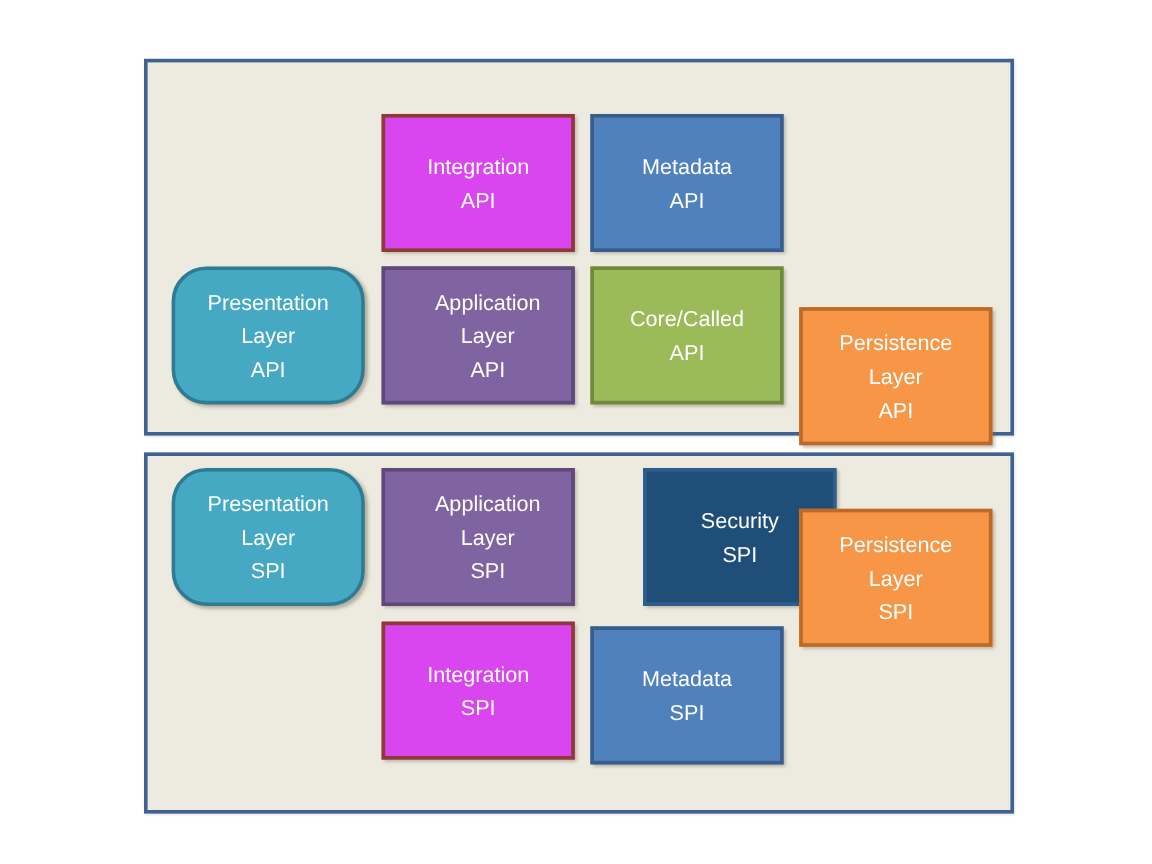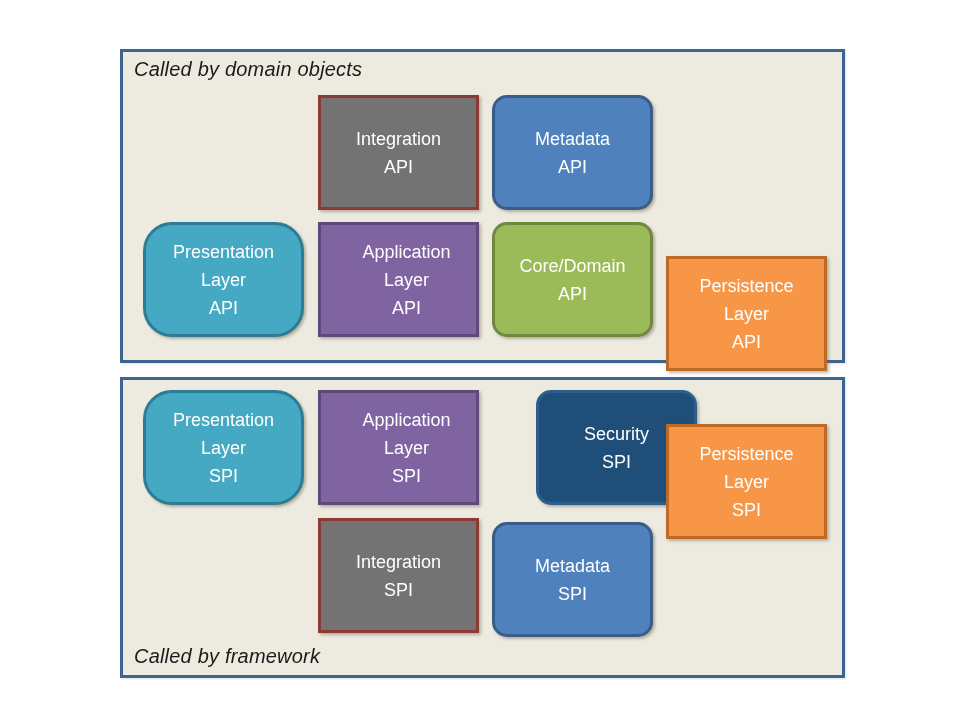--- a/index.html
+++ b/index.html
@@ -48,60 +48,59 @@
     text-align: center;
     white-space: pre-line;
     display: flex;
     align-items: center;
     justify-content: center;
     box-shadow: 2px 2px 3px rgba(110, 100, 80, 0.45);
   }
   
   .c1 { left: 20px; border-radius: 29px;  }
   .c2 { left: 195px; }
-  .c3 { left: 369px; border-radius: 15px; }
+  .c3 { left: 369px; }
   .c4 { left: 543px; margin-top: 34px; }
   
   .api-r1 { top: 43px;  }
   .api-r2 { top: 170px; }
   .spi-r1 { top: 10px;  }
   .spi-r2 { top: 138px; }
   .spi-r2b { top: 142px; }
   
-  .red    { background: #737373; border-color: #8E3A34; }
+  .red    { background: #d946ef; border-color: #8E3A34; }
   .blue   { background: #4F81BD; border-color: #385D8A; }
   .teal   { background: #45A9C3; border-color: #2E7C94; }
   .purple { background: #8064A2; border-color: #5F497A; padding-left: 16px; }
   .green  { background: #9BBB59; border-color: #71893F; }
   .orange { background: #F79646; border-color: #BC6A25; }
   .navy   { background: #1F4E79; border-color: #2D5E8D; margin-left: 44px; }
 </style>
 </head>
 <body>
 
 <div class="canvas">
 
   <div class="group group--api">
-    <div class="group-label group-label--top">Called by domain objects</div>
 
     <div class="box red c2 api-r1">Integration
 API</div>
 
     <div class="box blue c3 api-r1">Metadata
 API</div>
 
     <div class="box teal c1 api-r2">Presentation
 Layer
 API</div>
 
     <div class="box purple c2 api-r2">Application
 Layer
 API</div>
 
-    <div class="box green c3 api-r2">Core/Domain
+    <div class="box green c3 api-r2">Core/Called
 API</div>
 
     <div class="box orange c4 api-r2">Persistence
 Layer
 API</div>
   </div>
 
   <div class="group group--spi">
 
     <div class="box teal c1 spi-r1">Presentation
@@ -118,16 +117,15 @@
     <div class="box orange c4 spi-r1">Persistence
 Layer
 SPI</div>
 
     <div class="box red c2 spi-r2">Integration
 SPI</div>
 
     <div class="box blue c3 spi-r2b">Metadata
 SPI</div>
 
-    <div class="group-label group-label--bottom">Called by framework</div>
   </div>
 
 </div>
 
 </body></html>

